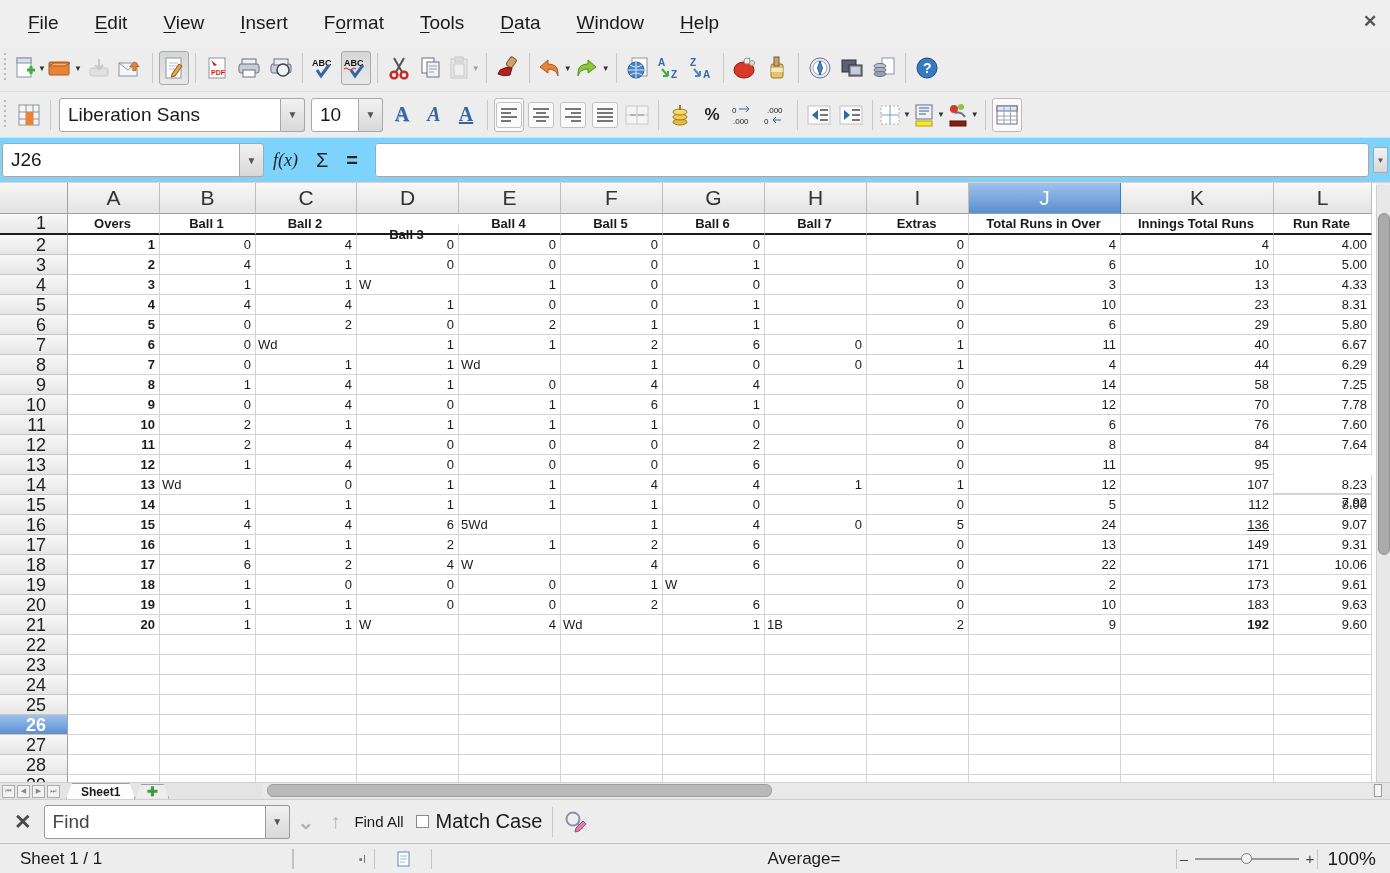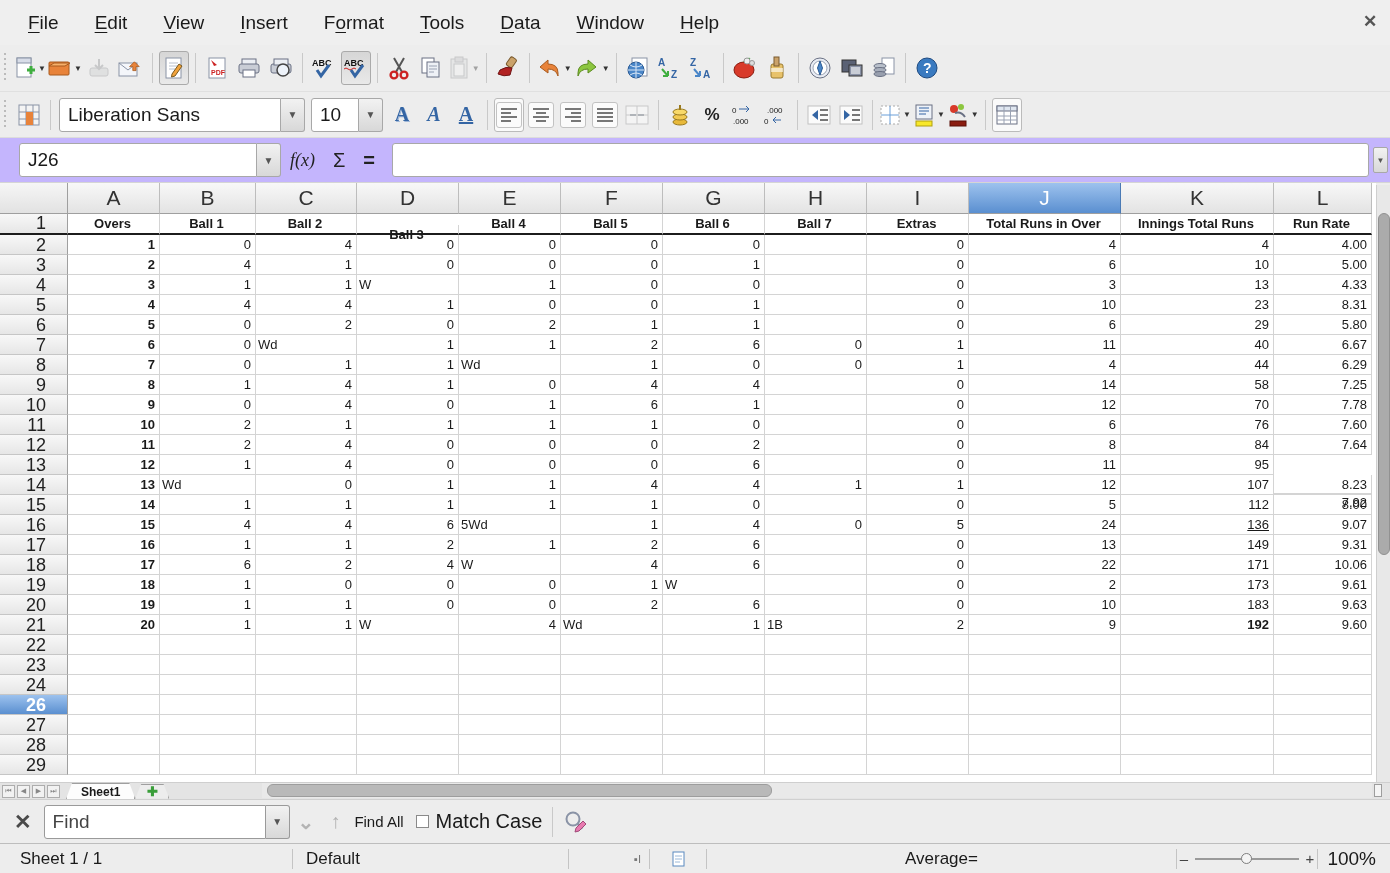--- a/index.html
+++ b/index.html
@@ -39,22 +39,22 @@
                    justify-content:center; font-size:10px; color:#555; }
   #font-name-text { width:222px; }
   #font-size-text { width:48px; }
 
   .fmt-letter { font-size:20px; font-weight:bold; color:#3465a4; font-family:"Liberation Serif",serif; }
   .align-box { width:26px; height:26px; background:#fbfbfb; border:1px solid #c2c2c2; border-radius:3px;
                display:flex; flex-direction:column; justify-content:center; gap:2px; padding:4px; }
   .align-box i { display:block; height:2px; background:#777; }
 
   
-  #formulabar { position:absolute; top:138px; left:0; right:0; height:45px; background:#c4b5fd;
-                display:flex; align-items:center; border-bottom:1px solid #d5d5d5;padding-left:17px; }
+  #formulabar { position:absolute; top:138px; left:0; right:0; height:45px; background:#7dd3fc;
+                display:flex; align-items:center; border-bottom:1px solid #d5d5d5; }
   #name-box { width:238px; height:34px; background:#fff; border:1px solid #a8a8a8;
               border-radius:3px 0 0 3px; font-size:19px; display:flex; align-items:center;
               padding:0 8px; margin-left:2px; }
   #name-dd { width:24px; height:34px; background:linear-gradient(#f2f2f2,#d8d8d8);
              border:1px solid #a8a8a8; border-left:none; border-radius:0 3px 3px 0;
              display:flex; align-items:center; justify-content:center; font-size:10px; color:#555; }
   .fb-icon { font-size:20px; color:#222; margin:0 9px; }
   #fx-icon { font-family:"Liberation Serif",serif; font-style:italic; font-size:18px; }
   #formula-input { flex:1; height:34px; background:#fff; border:1px solid #a8a8a8;
                    border-radius:3px; margin:0 4px 0 8px; font-size:16px; padding:0 6px; }
@@ -873,20 +873,35 @@
           <div class="cell txt" style="width: 102px;"></div>
           <div class="cell txt" style="width: 102px;"></div>
           <div class="cell txt" style="width: 102px;"></div>
           <div class="cell txt" style="width: 102px;"></div>
           <div class="cell txt" style="width: 102px;"></div>
           <div class="cell txt" style="width: 152px;"></div>
           <div class="cell txt" style="width: 153px;"></div>
           <div class="cell txt" style="width: 98px;"></div>
         </div>
         <div class="grid-row">
+          <div class="rowhead">25</div>
+          <div class="cell txt bold" style="width: 92px;"></div>
+          <div class="cell txt" style="width: 96px;"></div>
+          <div class="cell txt" style="width: 101px;"></div>
+          <div class="cell txt" style="width: 102px;"></div>
+          <div class="cell txt" style="width: 102px;"></div>
+          <div class="cell txt" style="width: 102px;"></div>
+          <div class="cell txt" style="width: 102px;"></div>
+          <div class="cell txt" style="width: 102px;"></div>
+          <div class="cell txt" style="width: 102px;"></div>
+          <div class="cell txt" style="width: 152px;"></div>
+          <div class="cell txt" style="width: 153px;"></div>
+          <div class="cell txt" style="width: 98px;"></div>
+        </div>
+        <div class="grid-row">
           <div class="rowhead sel">26</div>
           <div class="cell txt bold" style="width: 92px;"></div>
           <div class="cell txt" style="width: 96px;"></div>
           <div class="cell txt" style="width: 101px;"></div>
           <div class="cell txt" style="width: 102px;"></div>
           <div class="cell txt" style="width: 102px;"></div>
           <div class="cell txt" style="width: 102px;"></div>
           <div class="cell txt" style="width: 102px;"></div>
           <div class="cell txt" style="width: 102px;"></div>
           <div class="cell txt" style="width: 102px;"></div>
@@ -974,21 +989,20 @@
     <svg width="26" height="26">
         <circle cx="10" cy="10" r="6.5" fill="none" stroke="#8a93a6" stroke-width="2"></circle>
         <path d="M14.5 14.5 l5 5" stroke="#8a93a6" stroke-width="2.5"></path>
         <path d="M13 19 l7 -7 3 3 -7 7 -4 1 z" fill="#e87ab0" stroke="#a04a78"></path>
       </svg>
   </div>
 
   <div id="statusbar">
     <div id="sb-sheet">Sheet 1 / 1</div>
     <div class="sb-sep"></div>
-    <div id="sb-style">Default</div>
     <div class="sb-sep"></div>
     <div id="sb-insert-icon">▪I</div>
     <div class="sb-sep"></div>
     <div id="sb-doc-icon">
       <svg width="13" height="16">
           <rect x="1" y="1" width="11" height="14" fill="#fff" stroke="#5a8ac0"></rect>
           <path d="M3 5h7M3 8h7M3 11h5" stroke="#9ab8d8"></path>
         </svg>
     </div>
     <div class="sb-sep"></div>

